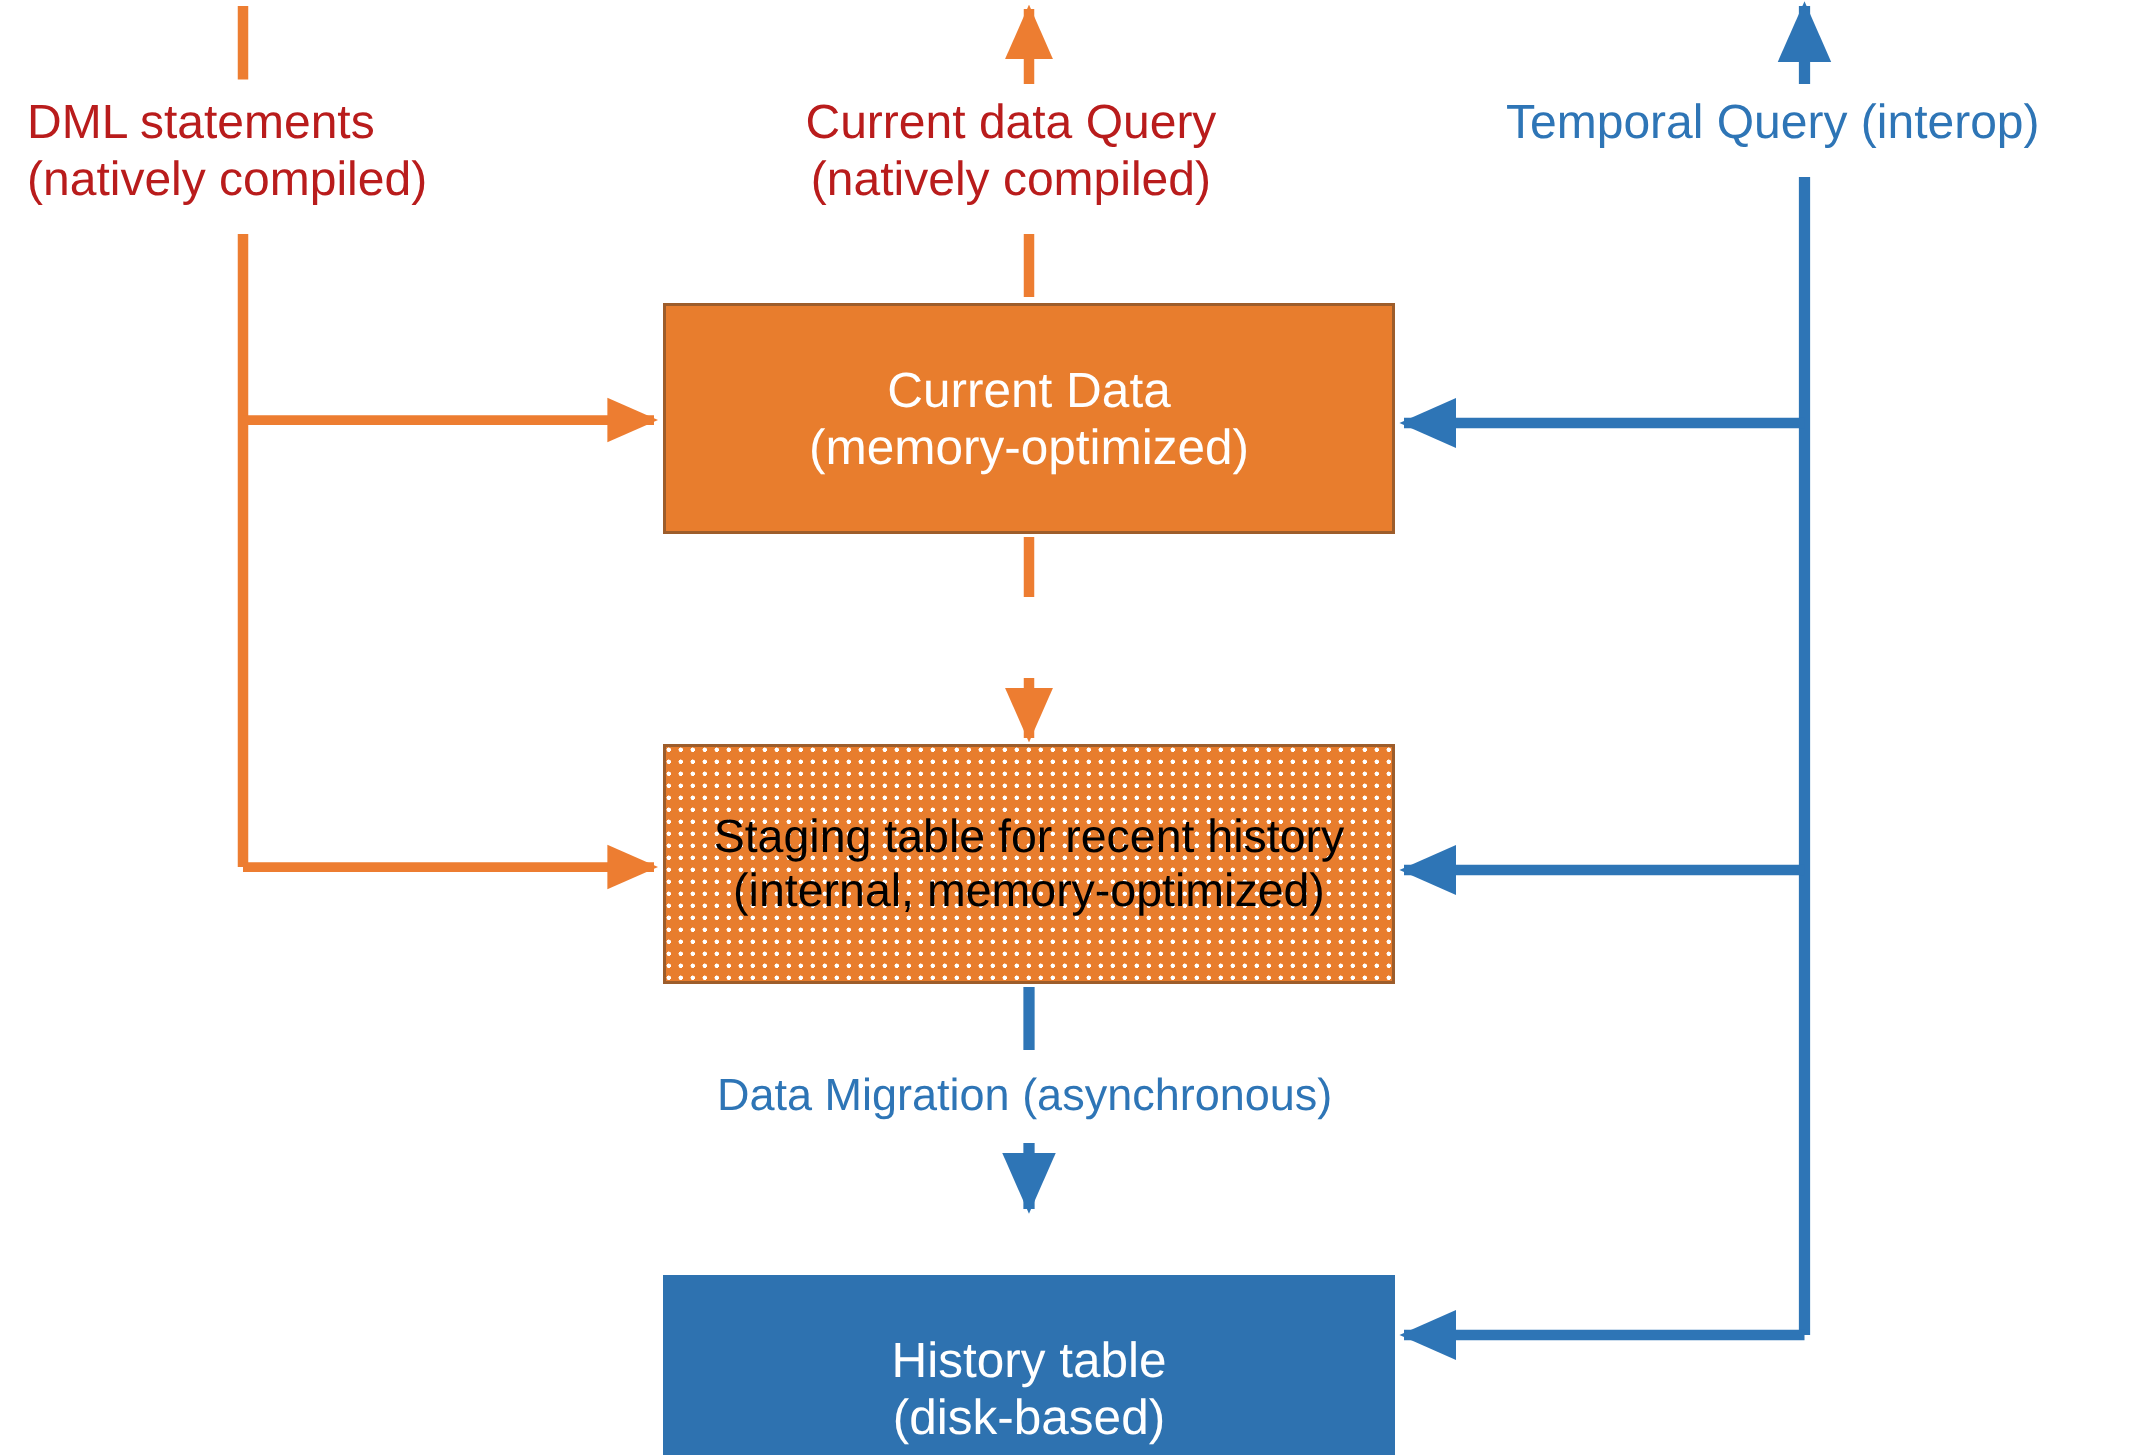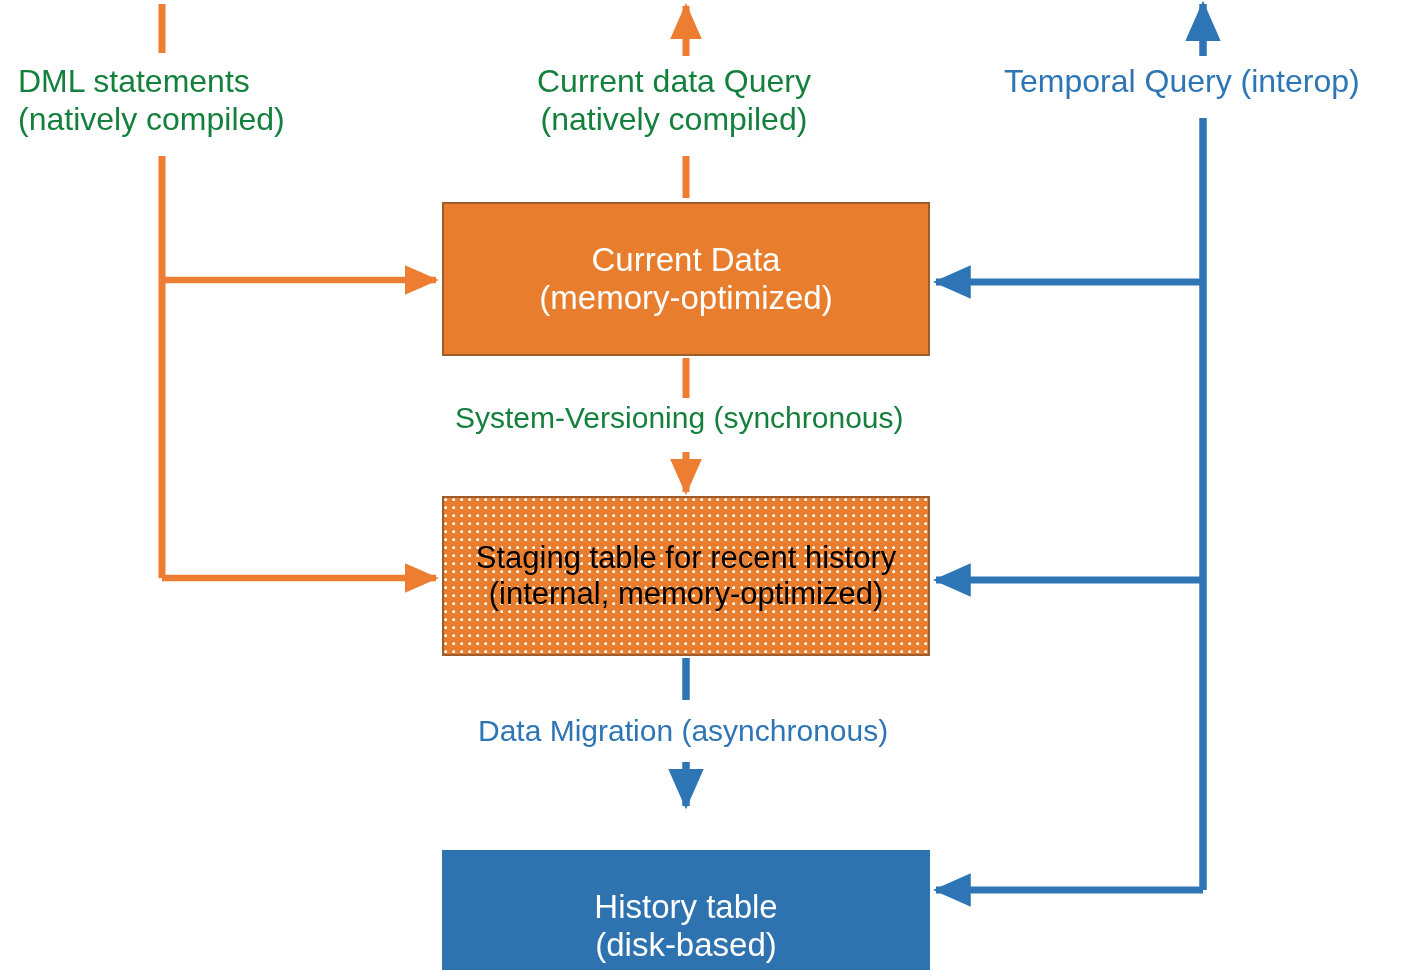--- a/index.html
+++ b/index.html
@@ -77,21 +77,21 @@
     border: none;
     color: #ffffff;
     font-size: 33px;
   }
 
   .edge-label {
     position: absolute;
     white-space: pre-line;
     line-height: 1.2;
   }
-  .lbl-orange { color: #15803d; }
+  .lbl-orange { color: #b91c1c; }
   .lbl-blue   { color: #2E75B6; }
 
   #label-dml {
     left: 18px;
     top: 62px;
     font-size: 32px;
     text-align: left;
   }
   #label-current-query {
     left: 537px;
@@ -175,21 +175,20 @@
   </svg>
 
   <div class="edge-label lbl-orange" id="label-dml">DML statements
 (natively compiled)</div>
 
   <div class="edge-label lbl-orange" id="label-current-query">Current data Query
 (natively compiled)</div>
 
   <div class="edge-label lbl-blue" id="label-temporal-query">Temporal Query (interop)</div>
 
-  <div class="edge-label lbl-orange" id="label-system-versioning">System-Versioning (synchronous)</div>
 
   <div class="edge-label lbl-blue" id="label-data-migration">Data  Migration (asynchronous)</div>
 
   <div class="node" id="node-current-data">
     <span class="node-text">Current Data
 (memory-optimized)</span>
   </div>
 
   <div class="node" id="node-staging-table">
     <span class="node-text">Staging table for recent history

